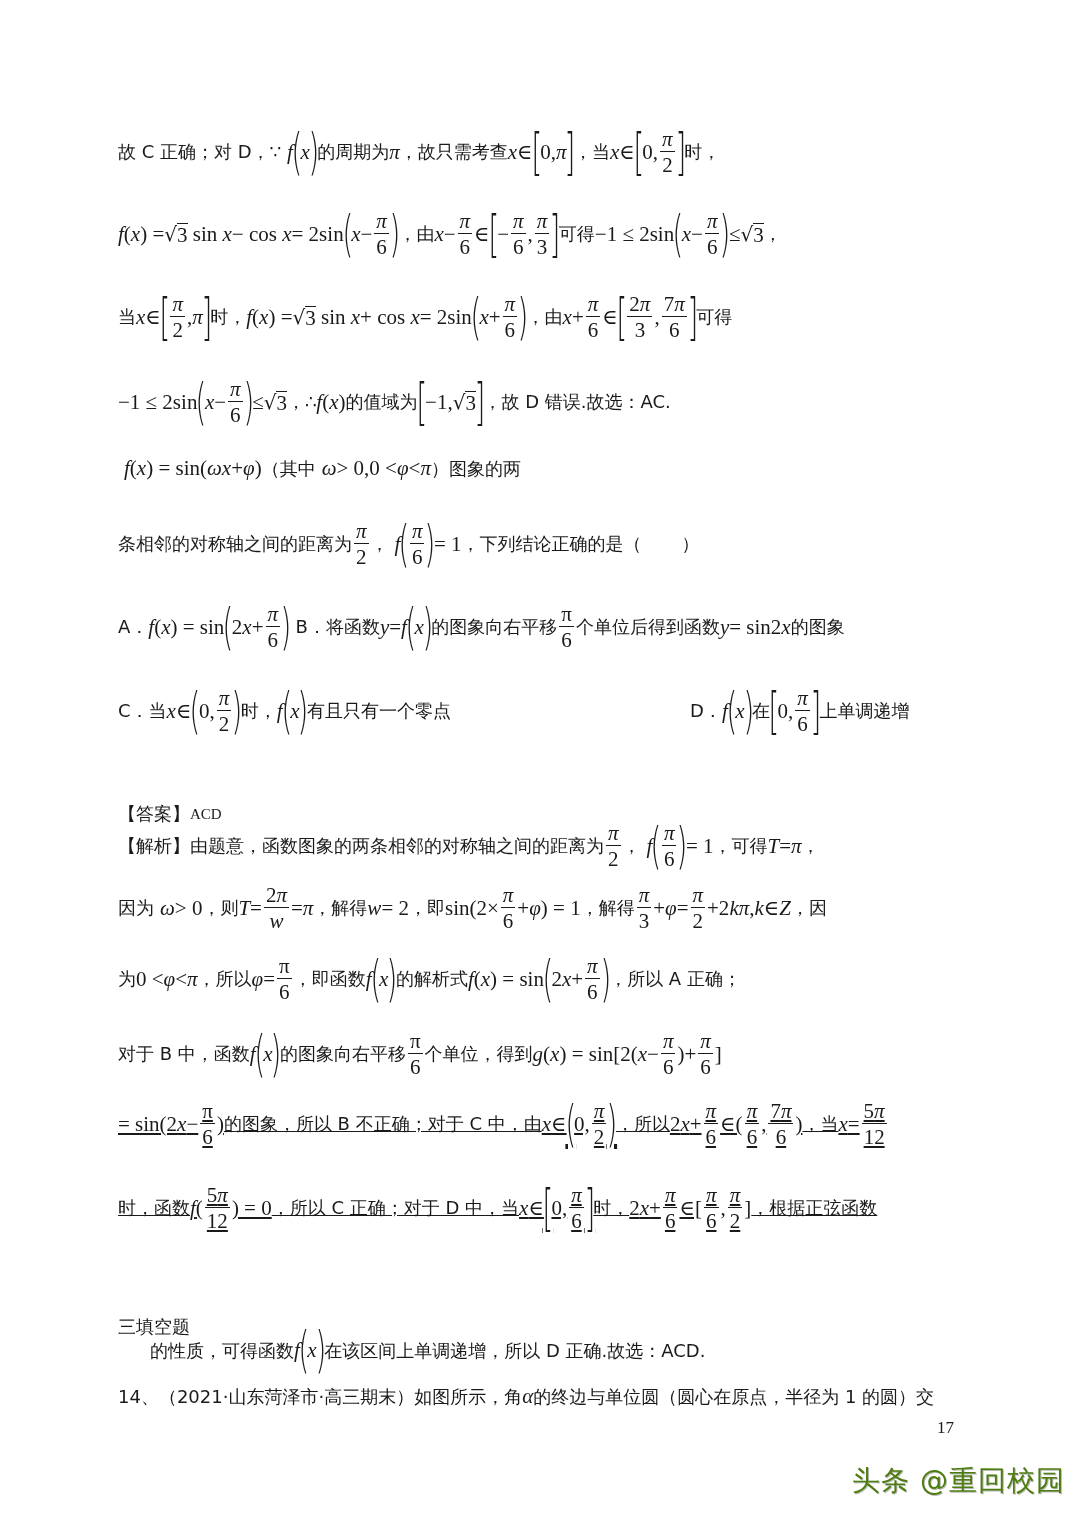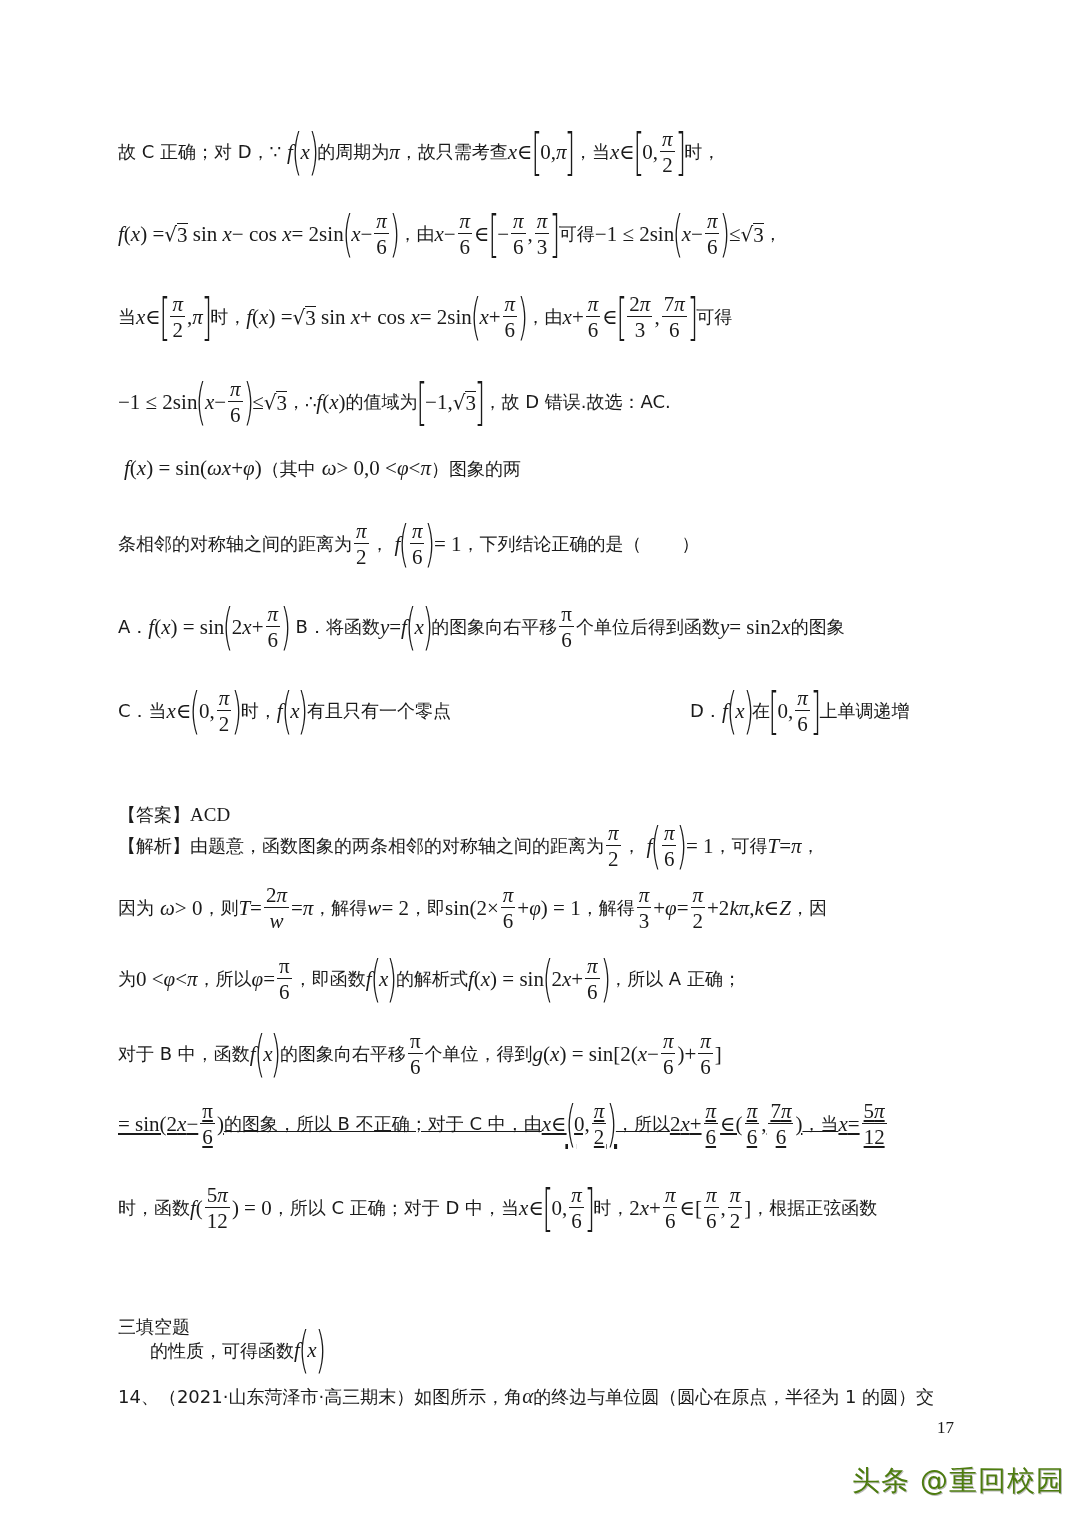--- a/index.html
+++ b/index.html
@@ -300,21 +300,21 @@
     <span class="frac">
       <span class="num m">π</span>
       <span class="den r">6</span>
     </span>
     <span class="big">]</span>
   <span class="cjk">上单调递增</span>
 </div>
 
 <div class="line" style="top:765px;margin-top:40px;">
   <span class="cjk">【答案】</span>
-  <span class="r" style="font-size:19px">ACD</span>
+  <span class="r" style="font-size:15px">ACD</span>
 </div>
 
 <div class="line" style="top:822px;">
   <span class="cjk" style="font-weight:normal">【解析】</span>
   <span class="cjk">由题意，函数图象的两条相邻的对称轴之间的距离为</span>
   <span class="frac">
       <span class="num m">π</span>
       <span class="den r">2</span>
     </span>
   <span class="cjk">，</span>
@@ -486,21 +486,21 @@
     <span class="r">)</span>
   <span class="cjk">，当</span>
   <span class="m">x</span>
     <span class="r"> = </span>
     <span class="frac">
       <span class="num r">5<i>π</i></span>
       <span class="den r">12</span>
     </span>
 </div>
 
-<div class="line" style="top:1184px;">
+<div class="line" style="top:1184px;text-decoration:underline;">
   <span class="cjk">时，函数</span>
   <span class="m">f</span>
     <span class="r">(</span>
     <span class="frac">
       <span class="num r">5<i>π</i></span>
       <span class="den r">12</span>
     </span>
     <span class="r">) = 0</span>
   <span class="cjk">，所以 C 正确；对于 D 中，当</span>
   <span class="m">x</span>
@@ -533,20 +533,21 @@
     <span class="r">]</span>
   <span class="cjk">，根据正弦函数</span>
 </div>
 
 <div class="line" style="top:1328px;margin-left:32px;">
   <span class="cjk">的性质，可得函数</span>
   <span class="m">f</span>
     <span class="big">(</span>
     <span class="m">x</span>
     <span class="big">)</span>
+  <span class="cjk">在该区间上单调递增，所以 D 正确.故选：ACD.</span>
 </div>
 
 <div class="line" style="top:1318px;">
   <span class="cjk">三填空题</span>
 </div>
 
 <div class="line" style="top:1386px;">
   <span class="cjk">14、（2021·山东菏泽市·高三期末）如图所示，角</span>
   <span class="m">α</span>
   <span class="cjk">的终边与单位圆（圆心在原点，半径为 1 的圆）交</span>

